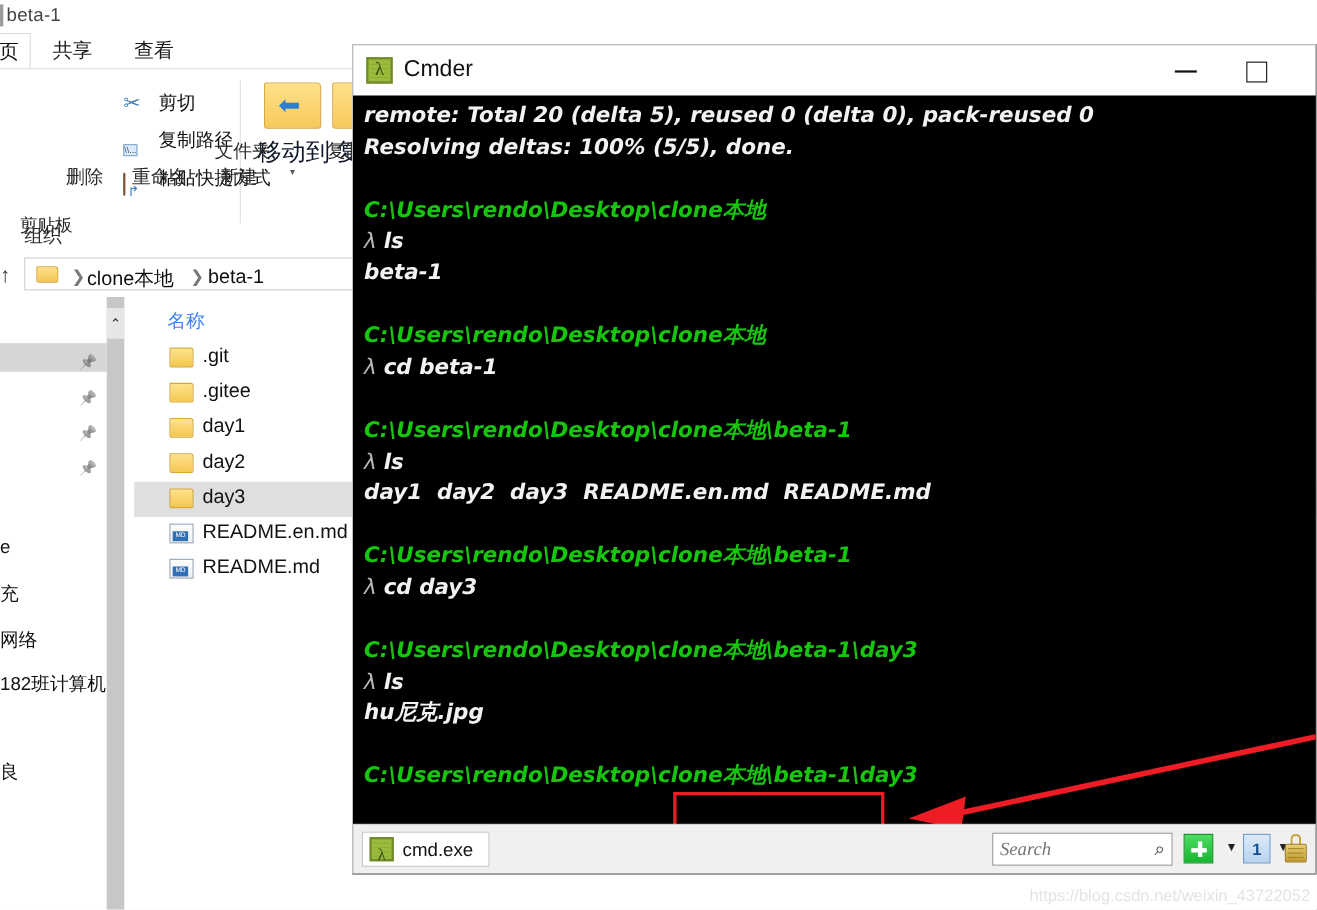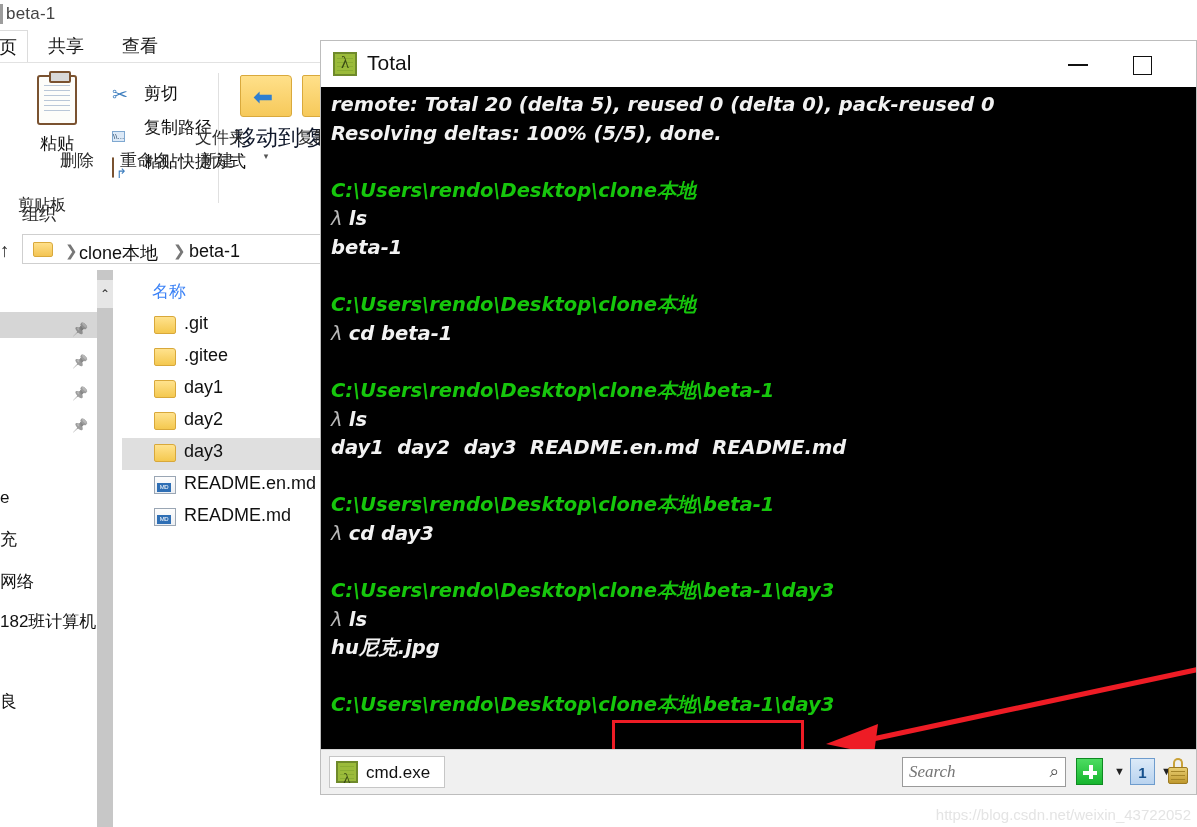--- a/index.html
+++ b/index.html
@@ -250,33 +250,20 @@
 
     <div class="ex-tabs">
       <div class="ex-tab ex-tab-home active">页</div>
       <div class="ex-tab ex-tab-share">共享</div>
       <div class="ex-tab ex-tab-view">查看</div>
     </div>
 
     <div class="ex-ribbon">
       <div class="ex-rib-sep" style="left:218px;"></div>
 
-      <div class="paste-btn">
-        <div class="clipboard-ico">
-          <div class="clipboard-lines">
-            <i></i>
-              <i></i>
-              <i></i>
-              <i></i>
-              <i></i>
-              <i></i>
-          </div>
-        </div>
-        <div class="paste-label">粘贴</div>
-      </div>
 
       <div class="clip-cmds">
         <div class="clip-cmd">
           <span class="cmd-ico scissors">✂</span>
           <span>剪切</span>
         </div>
         <div class="clip-cmd">
           <span class="cmd-ico"><span class="pathbox">\\...</span></span>
           <span>复制路径</span>
         </div>
@@ -418,21 +405,21 @@
   <div class="cmder">
 
     <div class="cm-title">
       <div class="cm-ico">
         <i style="top:4px;"></i>
           <i style="top:8px;"></i>
           <i style="top:12px;"></i>
           <i style="top:16px;"></i>
         <span>λ</span>
       </div>
-      <div class="cm-title-text">Total</div>
+      <div class="cm-title-text">Cmder</div>
       <div class="cm-win-btn cm-min"></div>
       <div class="cm-win-btn cm-max"></div>
     </div>
 
     <div class="term">
       <div class="term-inner" id="term-lines">
           <div class="tline">remote: Total 20 (delta 5), reused 0 (delta 0), pack-reused 0</div>
           <div class="tline">Resolving deltas: 100% (5/5), done.</div>
           <div class="tline blank">&nbsp;</div>
           <div class="tline path">C:\Users\rendo\Desktop\clone本地</div>

